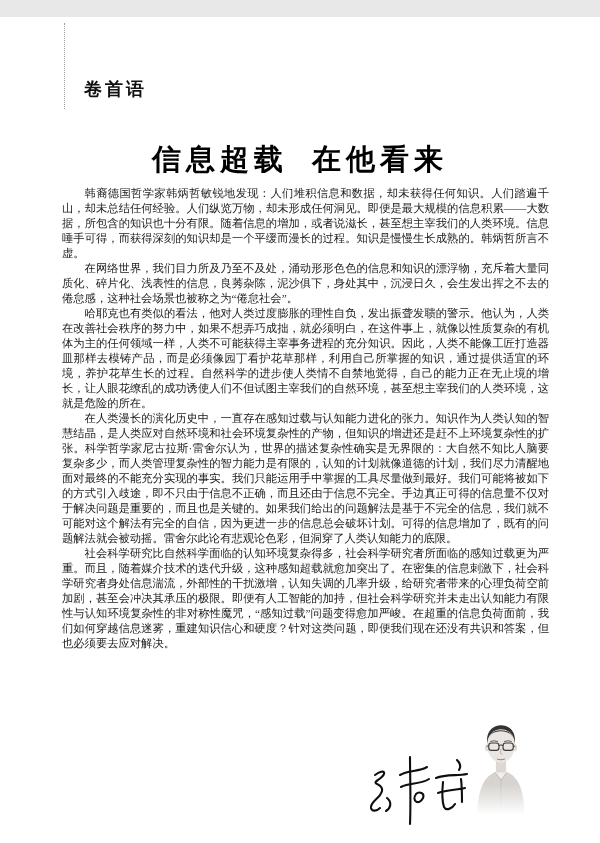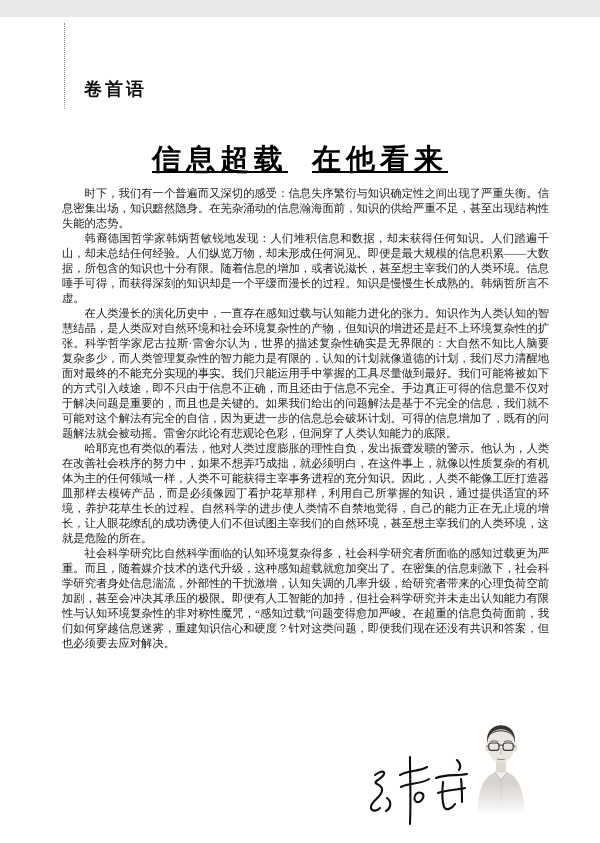--- a/index.html
+++ b/index.html
@@ -26,21 +26,20 @@
     color:#111;
   }
   .article-title{
     position:absolute;
     left:0;top:123px;width:600px;
     display:flex;justify-content:center;gap:24px;
     font-size:29px;font-weight:bold;
     letter-spacing:5px;
     color:#000;
     margin:0;
-    text-decoration:underline;
   }
   .body-block{
     position:absolute;
     left:62px;top:169px;width:487px;
     font-size:11.3px;
     line-height:15px;
     text-align:justify;
     text-justify:inter-ideograph;
     color:#1a1a1a;
   }
@@ -67,24 +66,24 @@
   <div class="side-dotted-rule"></div>
 
   <div class="section-label">卷首语</div>
 
   <h1 class="article-title">
     <span>信息超载</span>
     <span>在他看来</span>
   </h1>
 
   <div class="body-block">
-    <p>时下，我们有一个普遍而又深切的感受：信息失序繁衍与知识确定性之间出现了严重失衡。信息密集出场，知识黯然隐身。在芜杂涌动的信息瀚海面前，知识的供给严重不足，甚至出现结构性失能的态势。</p>
     <p>韩裔德国哲学家韩炳哲敏锐地发现：人们堆积信息和数据，却未获得任何知识。人们踏遍千山，却未总结任何经验。人们纵览万物，却未形成任何洞见。即便是最大规模的信息积累——大数据，所包含的知识也十分有限。随着信息的增加，或者说滋长，甚至想主宰我们的人类环境。信息唾手可得，而获得深刻的知识却是一个平缓而漫长的过程。知识是慢慢生长成熟的。韩炳哲所言不虚。</p>
+    <p>在网络世界，我们目力所及乃至不及处，涌动形形色色的信息和知识的漂浮物，充斥着大量同质化、碎片化、浅表性的信息，良莠杂陈，泥沙俱下，身处其中，沉浸日久，会生发出挥之不去的倦怠感，这种社会场景也被称之为“倦怠社会”。</p>
+    <p>哈耶克也有类似的看法，他对人类过度膨胀的理性自负，发出振聋发聩的警示。他认为，人类在改善社会秩序的努力中，如果不想弄巧成拙，就必须明白，在这件事上，就像以性质复杂的有机体为主的任何领域一样，人类不可能获得主宰事务进程的充分知识。因此，人类不能像工匠打造器皿那样去模铸产品，而是必须像园丁看护花草那样，利用自己所掌握的知识，通过提供适宜的环境，养护花草生长的过程。自然科学的进步使人类情不自禁地觉得，自己的能力正在无止境的增长，让人眼花缭乱的成功诱使人们不但试图主宰我们的自然环境，甚至想主宰我们的人类环境，这就是危险的所在。</p>
     <p>在人类漫长的演化历史中，一直存在感知过载与认知能力进化的张力。知识作为人类认知的智慧结晶，是人类应对自然环境和社会环境复杂性的产物，但知识的增进还是赶不上环境复杂性的扩张。科学哲学家尼古拉斯·雷舍尔认为，世界的描述复杂性确实是无界限的：大自然不知比人脑要复杂多少，而人类管理复杂性的智力能力是有限的，认知的计划就像道德的计划，我们尽力清醒地面对最终的不能充分实现的事实。我们只能运用手中掌握的工具尽量做到最好。我们可能将被如下的方式引入歧途，即不只由于信息不正确，而且还由于信息不完全。手边真正可得的信息量不仅对于解决问题是重要的，而且也是关键的。如果我们给出的问题解法是基于不完全的信息，我们就不可能对这个解法有完全的自信，因为更进一步的信息总会破坏计划。可得的信息增加了，既有的问题解法就会被动摇。雷舍尔此论有悲观论色彩，但洞穿了人类认知能力的底限。</p>
-    <p>哈耶克也有类似的看法，他对人类过度膨胀的理性自负，发出振聋发聩的警示。他认为，人类在改善社会秩序的努力中，如果不想弄巧成拙，就必须明白，在这件事上，就像以性质复杂的有机体为主的任何领域一样，人类不可能获得主宰事务进程的充分知识。因此，人类不能像工匠打造器皿那样去模铸产品，而是必须像园丁看护花草那样，利用自己所掌握的知识，通过提供适宜的环境，养护花草生长的过程。自然科学的进步使人类情不自禁地觉得，自己的能力正在无止境的增长，让人眼花缭乱的成功诱使人们不但试图主宰我们的自然环境，甚至想主宰我们的人类环境，这就是危险的所在。</p>
     <p>社会科学研究比自然科学面临的认知环境复杂得多，社会科学研究者所面临的感知过载更为严重。而且，随着媒介技术的迭代升级，这种感知超载就愈加突出了。在密集的信息刺激下，社会科学研究者身处信息湍流，外部性的干扰激增，认知失调的几率升级，给研究者带来的心理负荷空前加剧，甚至会冲决其承压的极限。即便有人工智能的加持，但社会科学研究并未走出认知能力有限性与认知环境复杂性的非对称性魔咒，“感知过载”问题变得愈加严峻。在超重的信息负荷面前，我们如何穿越信息迷雾，重建知识信心和硬度？针对这类问题，即便我们现在还没有共识和答案，但也必须要去应对解决。</p>
   </div>
 
   <div class="signature-area" aria-label="张涛甫">
     <svg width="122" height="80" viewBox="0 0 122 80" xmlns="http://www.w3.org/2000/svg">
       <g fill="none" stroke="#0e0e0e" stroke-width="2.1" stroke-linecap="round" stroke-linejoin="round">
 
         <path d="M17,24 C27,17 30,22 20,29 C12,34 26,32 24,40 C22,48 12,50 13,57 C14,61 19,60 22,57"></path>
         <path d="M29,47 C34,51 33,57 28,60"></path>
 

